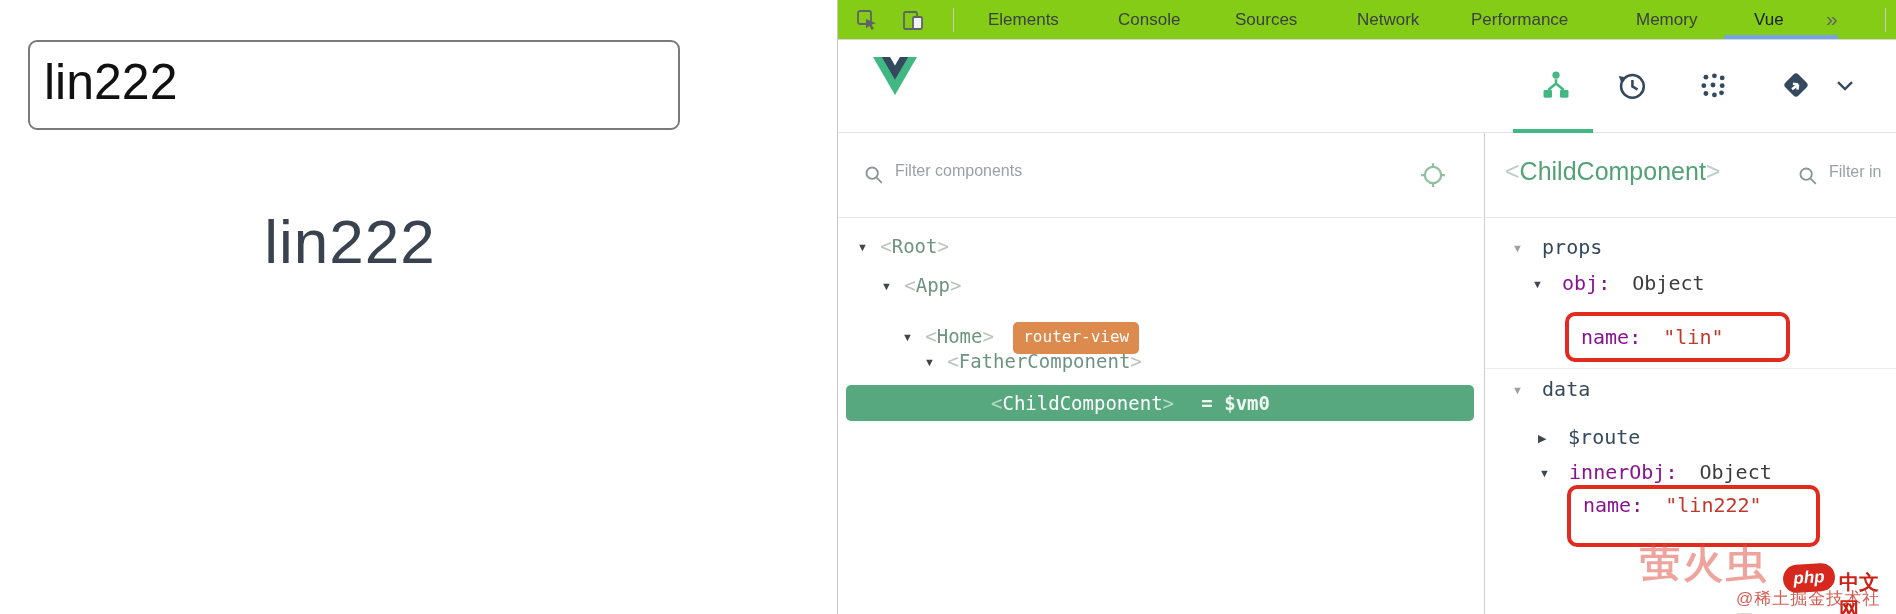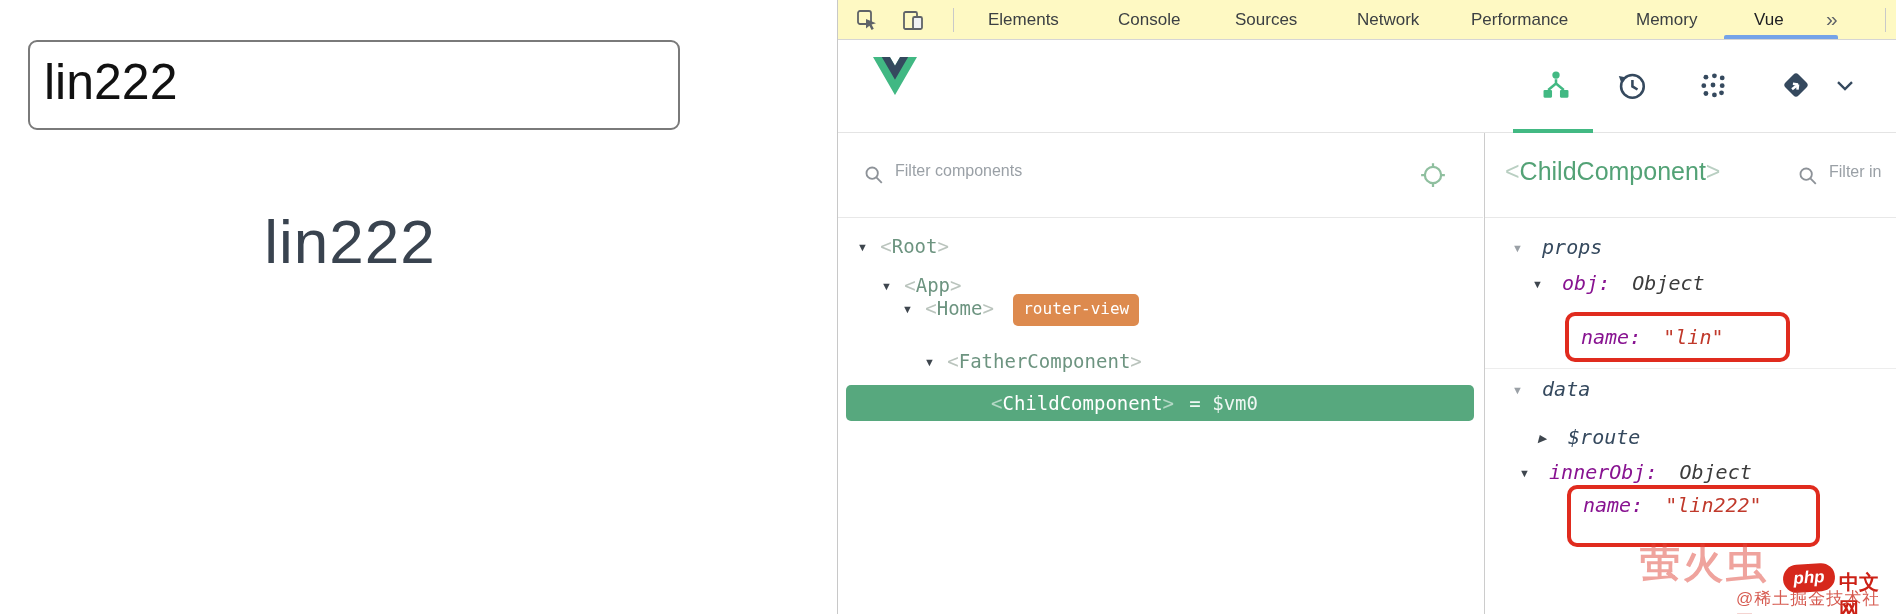--- a/index.html
+++ b/index.html
@@ -20,21 +20,21 @@
     position:absolute; left:150px; top:206px; width:400px; text-align:center;
     font-size:62px; color:#39434f; letter-spacing:1px;
   }
 
   
   #devtools { position:absolute; left:837px; top:0; width:1059px; height:614px;
     border-left:1px solid #c8c8c8; background:#fff; }
 
   
   .tabbar { position:absolute; left:0; top:0; width:100%; height:40px;
-    background:#fef9c3; border-bottom:1px solid #d5d5d5;text-decoration:underline; }
+    background:#84cc16; border-bottom:1px solid #d5d5d5;text-decoration:underline; }
   .tabbar .ticon { position:absolute; top:8px; width:24px; height:24px; color:#5f6368; }
   .tabbar .ticon svg { width:100%; height:100%; display:block; }
   .tb-divider { position:absolute; top:8px; height:24px; border-left:1px solid #c9c9c9; }
   .tab { position:absolute; top:0; height:39px; line-height:39px; font-size:17px; color:#3c4043; white-space:nowrap; cursor:default; }
   .tab.selected { color:#202124;text-align:right; }
   .tab-underline { position:absolute; bottom:0; height:4px; background:#74a3e8; border-radius:2px 2px 0 0; }
   .tab-more { position:absolute; top:0; height:39px; line-height:37px; font-size:21px; color:#5f6368; }
 
   
   .vuebar { position:absolute; left:0; top:40px; width:100%; height:93px;
@@ -58,32 +58,32 @@
   .cname::before { content:"<"; color:#bac4bd; }
   .cname::after  { content:">"; color:#bac4bd; }
   .badge { display:inline-block; margin-left:14px; padding:2px 10px 4px;
     background:#dd8a4e; border-radius:5px; color:#fff; font-size:16px;
     font-family:"DejaVu Sans Mono", monospace; vertical-align:1px; }
   .selrow { position:absolute; left:8px; top:167px; width:628px; height:36px;
     background:#57a87e; border-radius:5px; line-height:36px;
     padding-left:145px; font-size:19px; color:#fff; white-space:nowrap; }
   .selrow .cname { color:#fff; }
   .selrow .cname::before, .selrow .cname::after { color:rgba(255,255,255,.55); }
-  .selrow .suffix { color:rgba(255,255,255,.9); margin-left:10px; font-family:"DejaVu Sans Mono", monospace; }
+  .selrow .suffix { color:rgba(255,255,255,.9); margin-left:22px; font-family:"DejaVu Sans Mono", monospace;font-weight:bold; }
 
   
   .inspector { position:absolute; left:646px; top:133px; right:0; bottom:0;
     border-left:1px solid #ccc; background:#fff; overflow:hidden; }
   .ihead { position:relative; height:85px; border-bottom:1px solid #e8e8e8; white-space:nowrap; }
   .ititle { position:absolute; left:20px; top:24px; font-size:25px; color:#53a276; }
   .ititle::before { content:"<"; color:#b9cfc2; }
   .ititle::after  { content:">"; color:#b9cfc2; }
   .icontent { position:relative; }
   .irow { position:absolute; height:26px; line-height:26px; font-size:20px;
-    font-family:"DejaVu Sans Mono", monospace; white-space:nowrap; color:#35495e;font-style:italic; }
+    font-family:"DejaVu Sans Mono", monospace; white-space:nowrap; color:#35495e; }
   .irow .tri { font-family:"Liberation Sans", sans-serif; }
   .tri.gray { color:#9aa0a6; }
   .key-purple { color:#881391; }
   .val-type { color:#3c3c3c; margin-left:10px; }
   .val-str { color:#c0392b; margin-left:10px; }
   .sec-line { position:absolute; left:0; right:0; border-top:1px solid #ededed; }
   .redbox { position:absolute; border:4px solid #e02b1e; border-radius:10px; background:transparent; z-index:2; }
 
   
   .wm { position:absolute; z-index:5; pointer-events:none; }
@@ -199,21 +199,21 @@
 
     <div class="tree">
       <div class="trow" style="left:19px; top:15px">
         <span class="tri">▼</span>
         <span class="cname">Root</span>
       </div>
       <div class="trow" style="left:43px; top:54px">
         <span class="tri">▼</span>
         <span class="cname">App</span>
       </div>
-      <div class="trow" style="left:64px; top:76px">
+      <div class="trow" style="left:64px; top:104px">
         <span class="tri">▼</span>
         <span class="cname">Home</span>
         <span class="badge">router-view</span>
       </div>
       <div class="trow" style="left:86px; top:130px">
         <span class="tri">▼</span>
         <span class="cname">FatherComponent</span>
       </div>
       <div class="selrow">
         <span class="cname">ChildComponent</span>
@@ -253,21 +253,21 @@
       <div class="sec-line" style="top:150px"></div>
 
       <div class="irow" style="left:27px; top:158px">
         <span class="tri gray">▼</span>
         <span>data</span>
       </div>
       <div class="irow" style="left:53px; top:206px">
         <span class="tri">▶</span>
         <span>$route</span>
       </div>
-      <div class="irow" style="left:34px; top:241px">
+      <div class="irow" style="left:54px; top:241px">
         <span class="tri">▼</span>
         <span class="key-purple">innerObj:</span>
         <span class="val-type">Object</span>
       </div>
       <div class="redbox" style="left:82px; top:267px; width:253px; height:62px"></div>
       <div class="irow" style="left:98px; top:274px">
         <span class="key-purple">name:</span>
         <span class="val-str">"lin222"</span>
       </div>
     </div>

